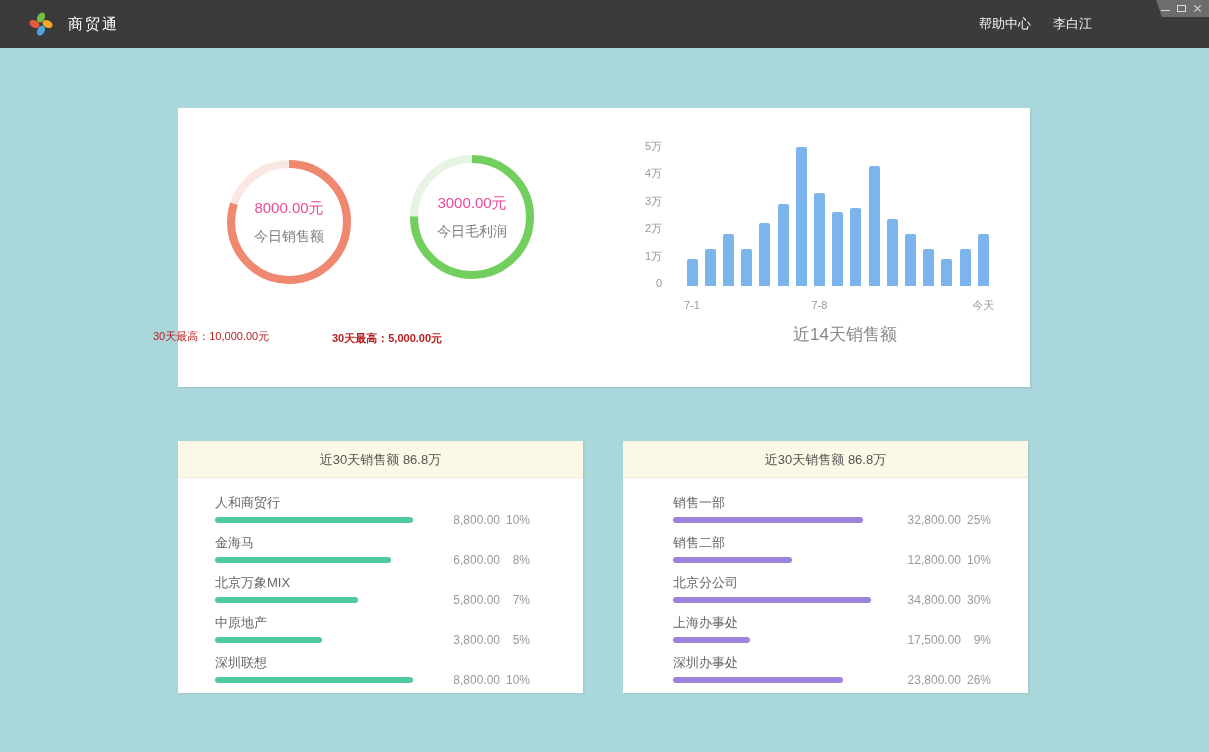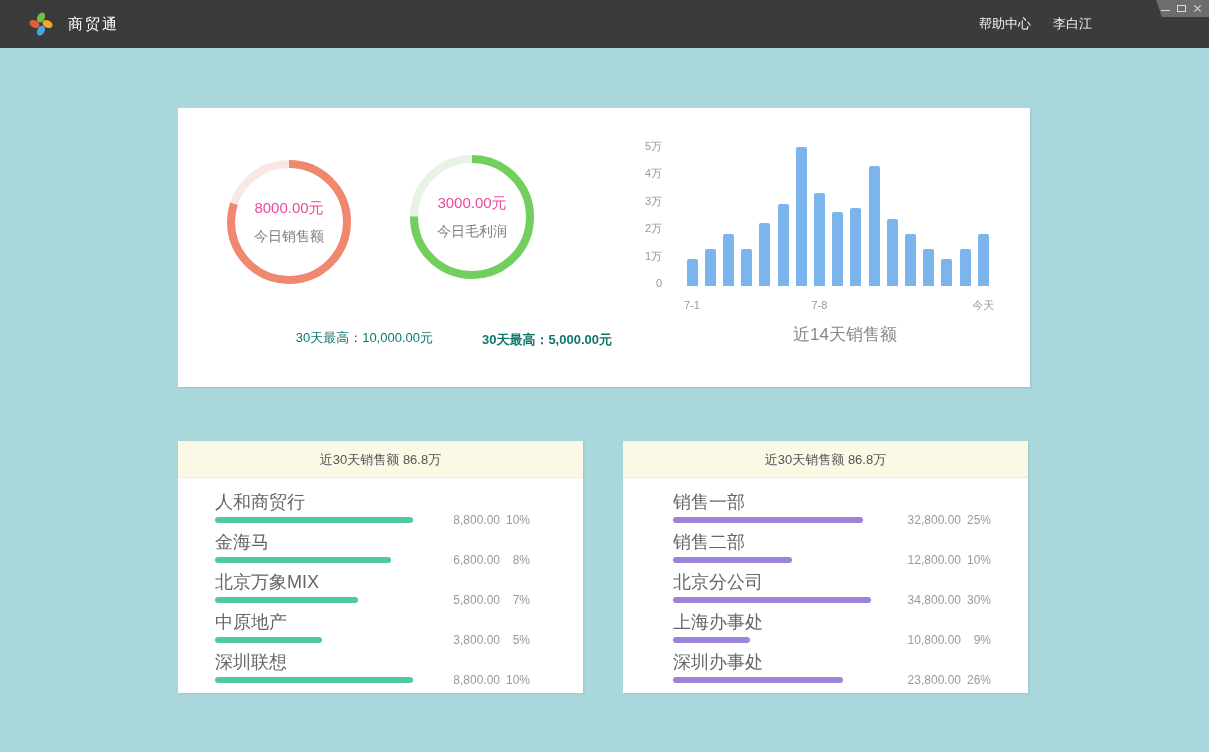--- a/index.html
+++ b/index.html
@@ -46,21 +46,21 @@
   .gauge { position:absolute; width:140px; height:140px; }
   #gauge-0 { left:41px;  top:44px; }
   #gauge-1 { left:224px; top:39px; }
   .gauge svg { position:absolute; inset:0; }
   .gauge-center {
     position:absolute; inset:0; display:flex; flex-direction:column;
     align-items:center; justify-content:center; gap:10px;
   }
   .gauge-value { font-size:15px; color:#ec4899; }
   .gauge-label { font-size:14px; color:#7e7e7e; }
-  .gauge-foot { position:absolute; width:280px; text-align:right; font-size:13px; color:#0f766e; }
+  .gauge-foot { position:absolute; width:280px; text-align:left; font-size:11px; color:#b91c1c; }
   #foot-0 { left:-25px; top:221px; }
   #foot-1 { left:154px; top:223px;font-weight:bold; }
 
   
   .barchart { position:absolute; left:420px; top:0; width:432px; height:361px; }
   .y-tick { position:absolute; left:24px; width:40px; text-align:right; font-size:11px; color:#999; line-height:14px; }
   .vbar { position:absolute; width:11px; border-radius:2px 2px 0 0; }
   .x-tick { position:absolute; top:190px; width:50px; text-align:center; font-size:11px; color:#999; line-height:14px; }
   .chart-caption { position:absolute; left:137px; top:215px; width:220px; text-align:center; font-size:17px; color:#888; }
 
@@ -76,21 +76,21 @@
     background:#fbf8e6; border-bottom:1px solid #f0ebd4;
     font-size:13px; color:#555;
   }
   .panel-body { padding-top:17px; }
   .rank-row {
     display:grid; grid-template-columns:1fr 72px 26px; column-gap:4px;
     align-items:end; margin-bottom:12px;
   }
   .panel-left  .rank-row { padding:0 53px 0 37px; }
   .panel-right .rank-row { padding:0 37px 0 50px; }
-  .rank-label { font-size:18px; color:#666; margin-bottom:7px; line-height:15px; }
+  .rank-label { font-size:13px; color:#666; margin-bottom:7px; line-height:15px; }
   .rank-track { height:6px; max-width:198px; }
   .rank-bar   { height:6px; border-radius:3px; }
   .rank-value, .rank-pct {
     font-size:12px; color:#9a9a9a; text-align:right; transform:translateY(4px); white-space:nowrap;
   }
 </style>
 </head>
 <body style="background: rgb(169, 215, 219);">
 
 <header class="topbar" style="background: rgb(59, 59, 59);">
@@ -280,21 +280,21 @@
         <div class="rank-value">34,800.00</div>
         <div class="rank-pct">30%</div>
       </div>
       <div class="rank-row">
         <div>
           <div class="rank-label">上海办事处</div>
           <div class="rank-track">
             <div class="rank-bar" style="width: 39%; background: rgb(157, 133, 221);"></div>
           </div>
         </div>
-        <div class="rank-value">10,800.00</div>
+        <div class="rank-value">17,500.00</div>
         <div class="rank-pct">9%</div>
       </div>
       <div class="rank-row">
         <div>
           <div class="rank-label">深圳办事处</div>
           <div class="rank-track">
             <div class="rank-bar" style="width: 86%; background: rgb(157, 133, 221);"></div>
           </div>
         </div>
         <div class="rank-value">23,800.00</div>

